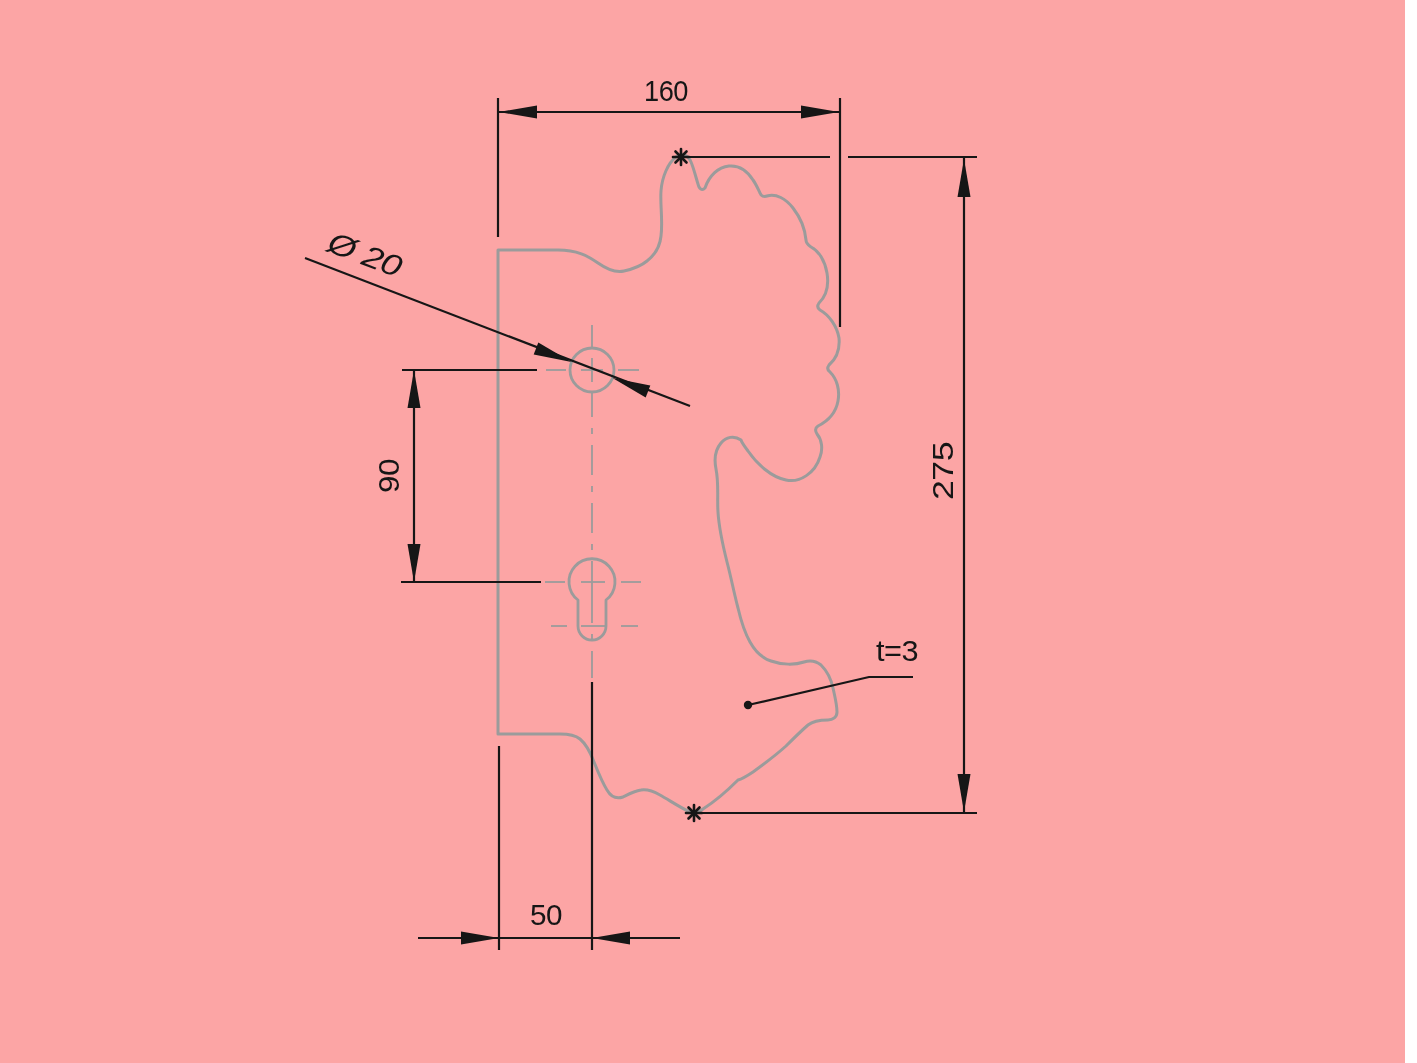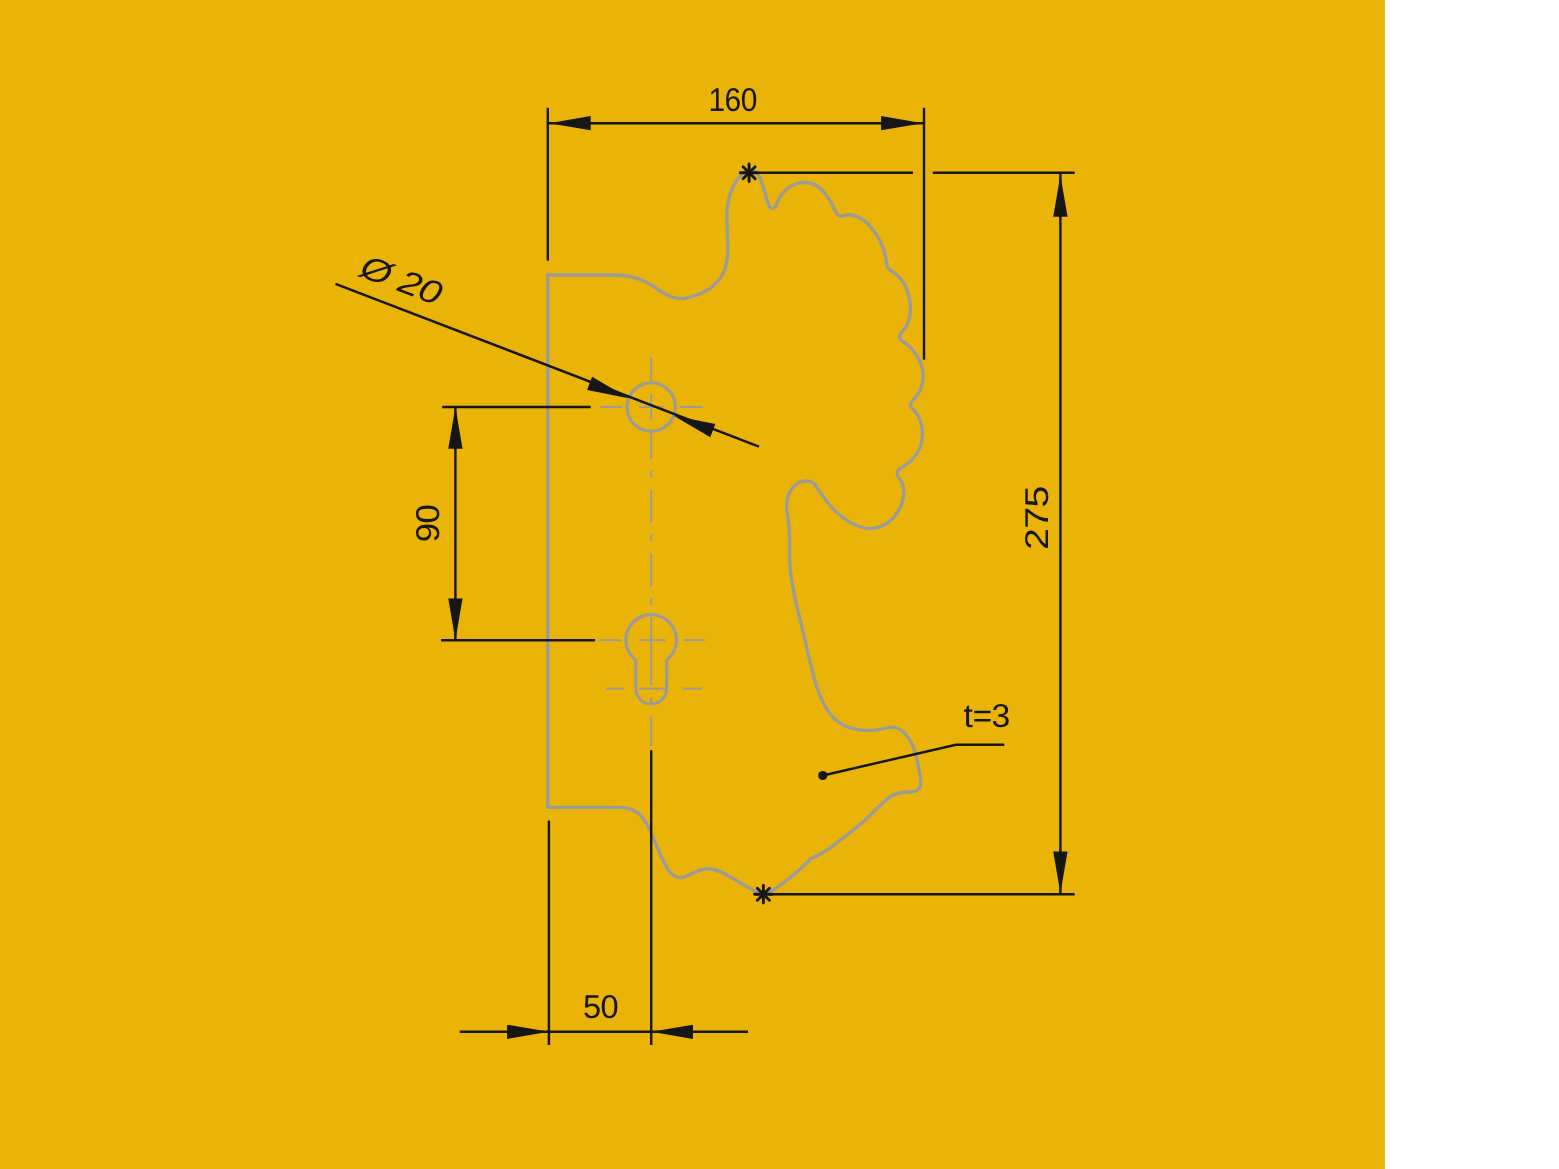--- a/index.html
+++ b/index.html
@@ -1,16 +1,16 @@
 <!DOCTYPE html>
 <html><head>
 <meta charset="utf-8">
 <style>
   html,body{margin:0;padding:0;background:#ffffff;}
-  .canvas{position:relative;width:1259px;height:1063px;background:#eab308;overflow:hidden;}
+  .canvas{position:relative;width:1405px;height:1063px;background:#fca5a5;overflow:hidden;}
   svg{display:block;}
   text{
     font-family:"Liberation Sans","DejaVu Sans",sans-serif;
     font-size:30px;
     letter-spacing:-0.5px;
   }
   .lbl-italic{font-style:italic;}
 </style>
 </head>
 <body>

